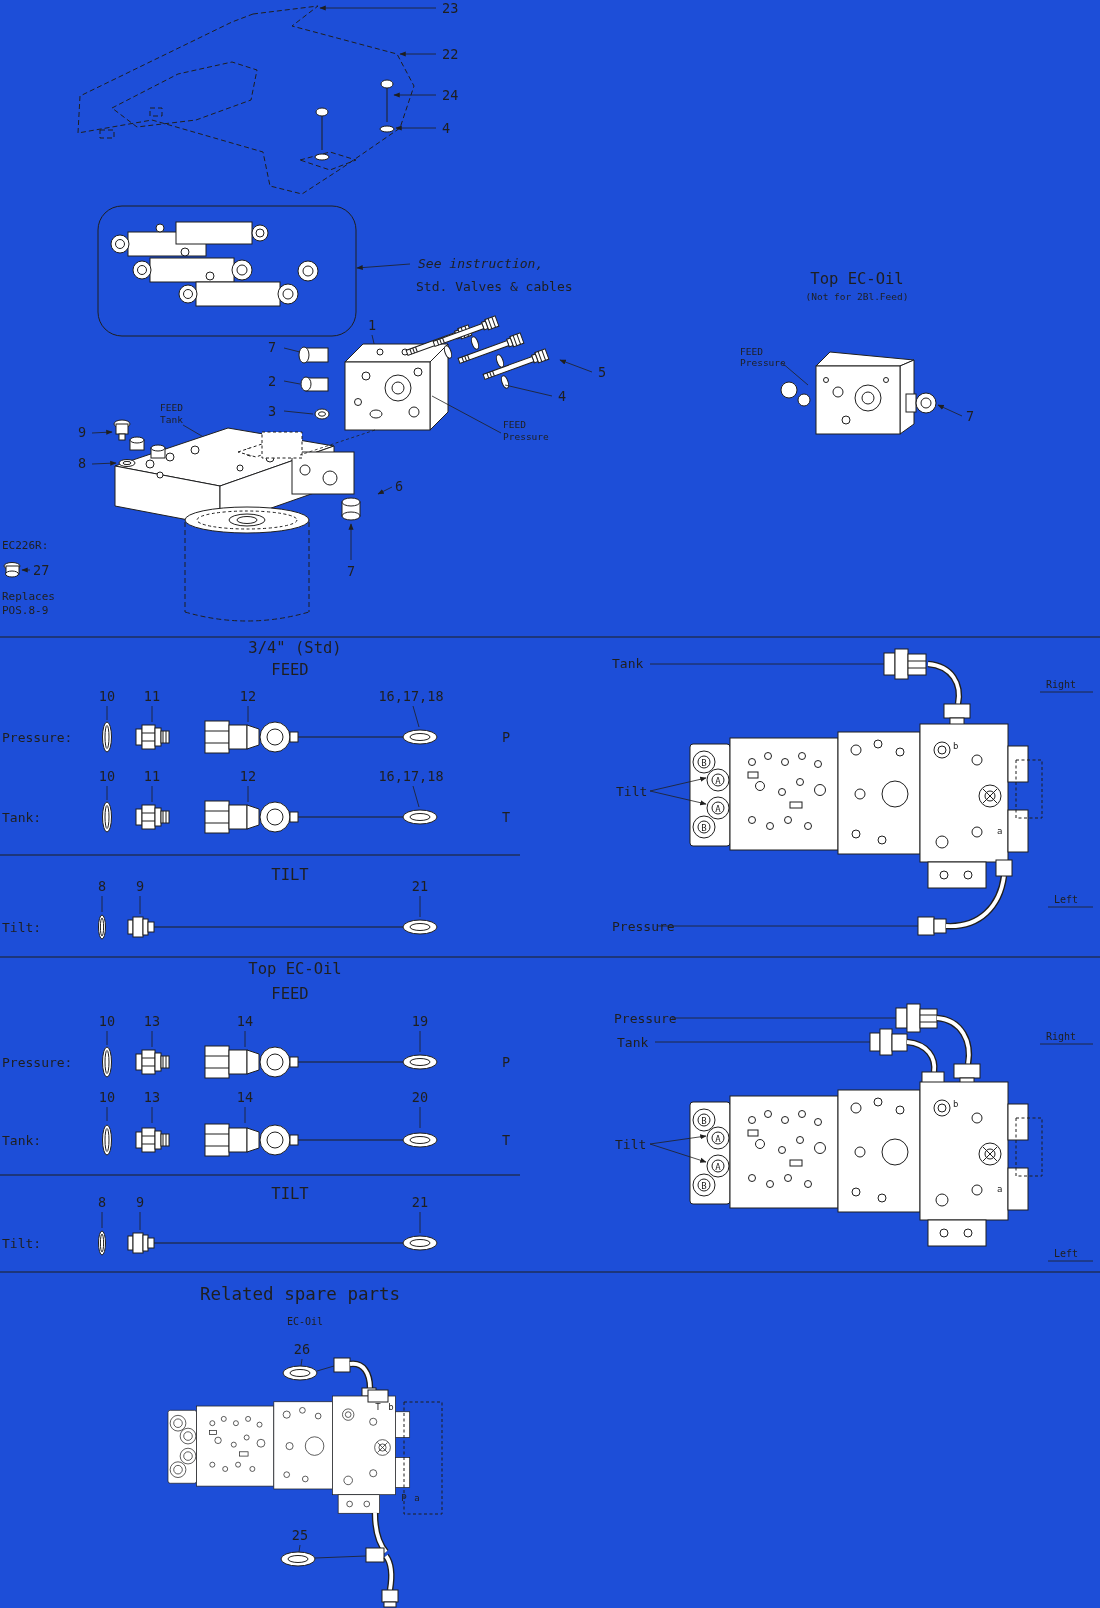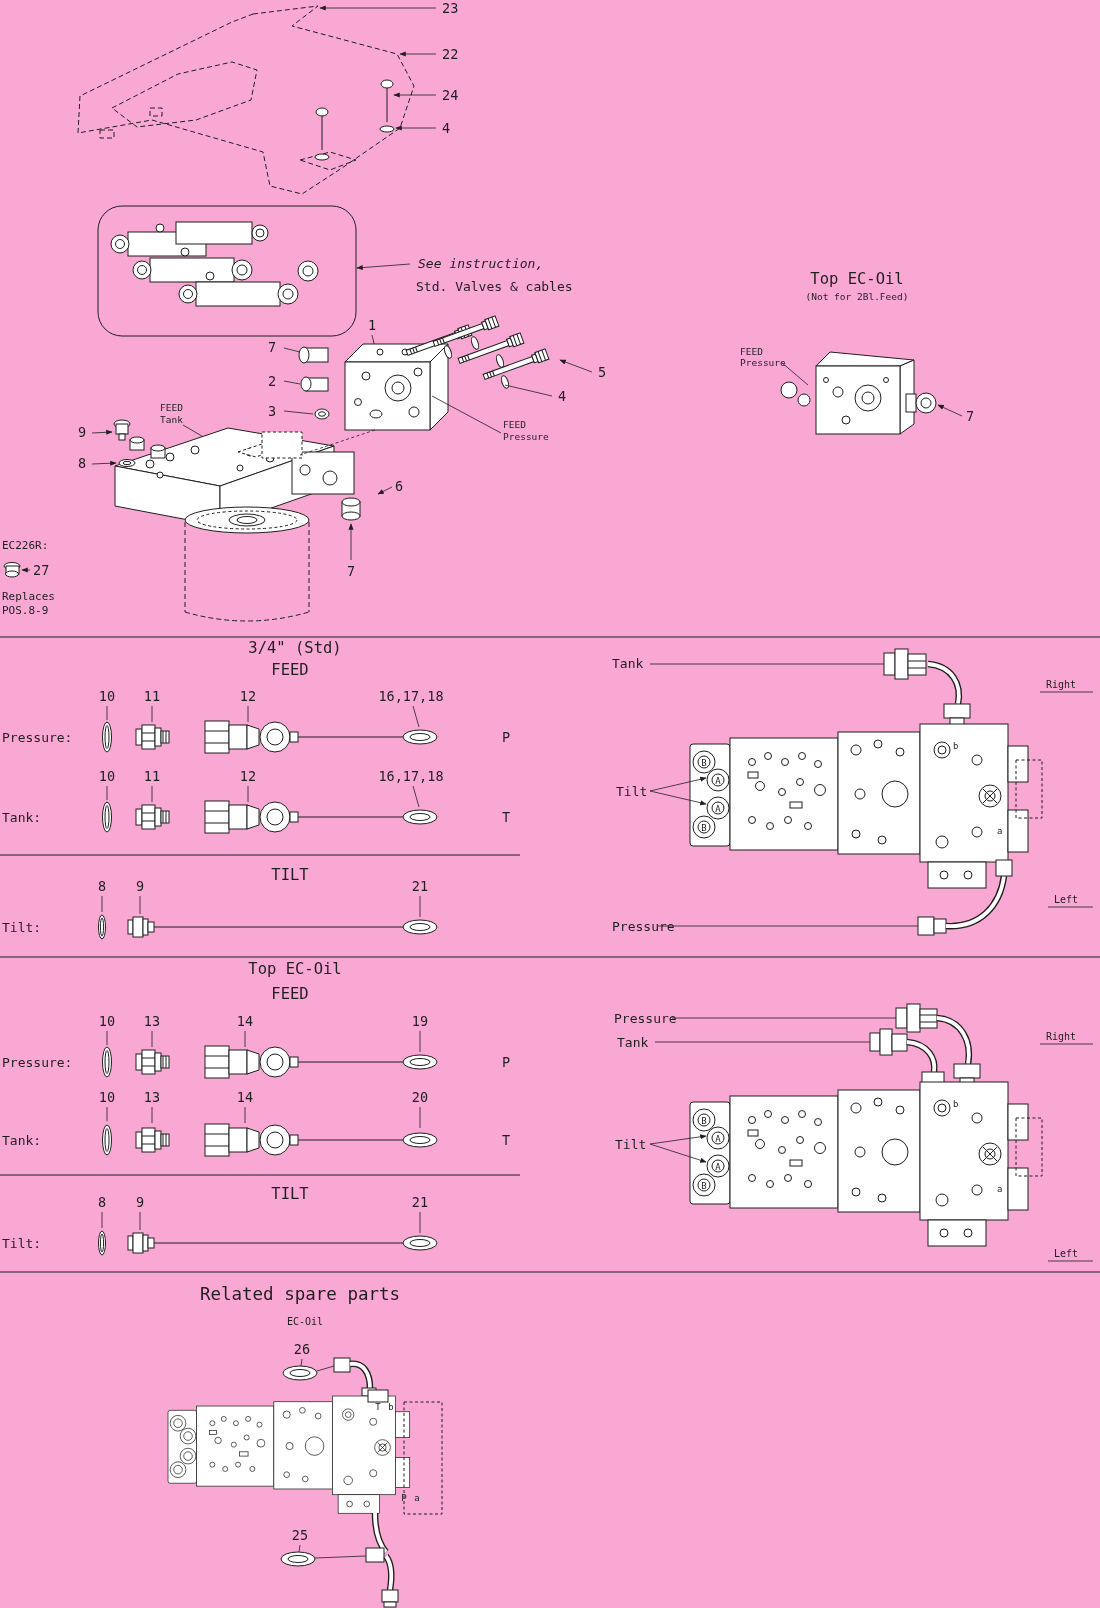--- a/index.html
+++ b/index.html
@@ -1,17 +1,17 @@
 <!DOCTYPE html>
 <html><head>
 <meta charset="utf-8">
 <style>
   *{box-sizing:border-box}
   html,body{margin:0;padding:0;background:#fff}
-  .page{position:relative;width:1100px;height:1608px;background:#f9a8d4;overflow:hidden}
+  .page{position:relative;width:1100px;height:1608px;background:#1d4ed8;overflow:hidden}
   svg{display:block}
   text{fill:#1f1f1f;font-family:"DejaVu Sans Mono",monospace}
   .s{stroke:#1f1f1f;fill:none;stroke-width:1}
   .sw{stroke:#1f1f1f;fill:#fff;stroke-width:1}
   .thin{stroke:#1f1f1f;fill:none;stroke-width:0.8}
   .dash{stroke-dasharray:5 3}
   .dashf{stroke-dasharray:3 2.5}
   .tube{stroke:#1f1f1f;stroke-width:6.5;fill:none}
   .tubein{stroke:#fff;stroke-width:3.8;fill:none}
   .t-callout{font-size:13.5px}

